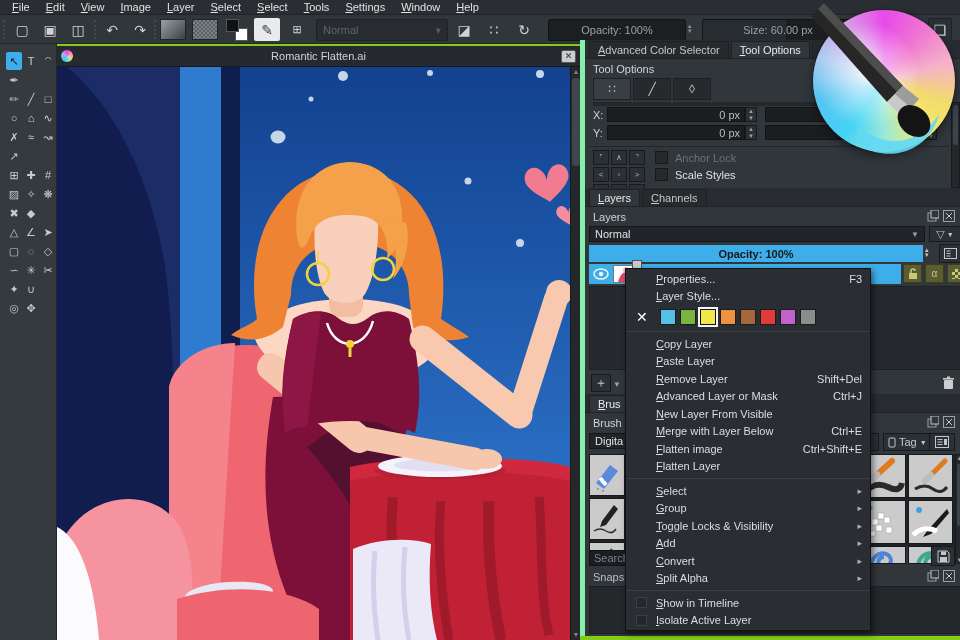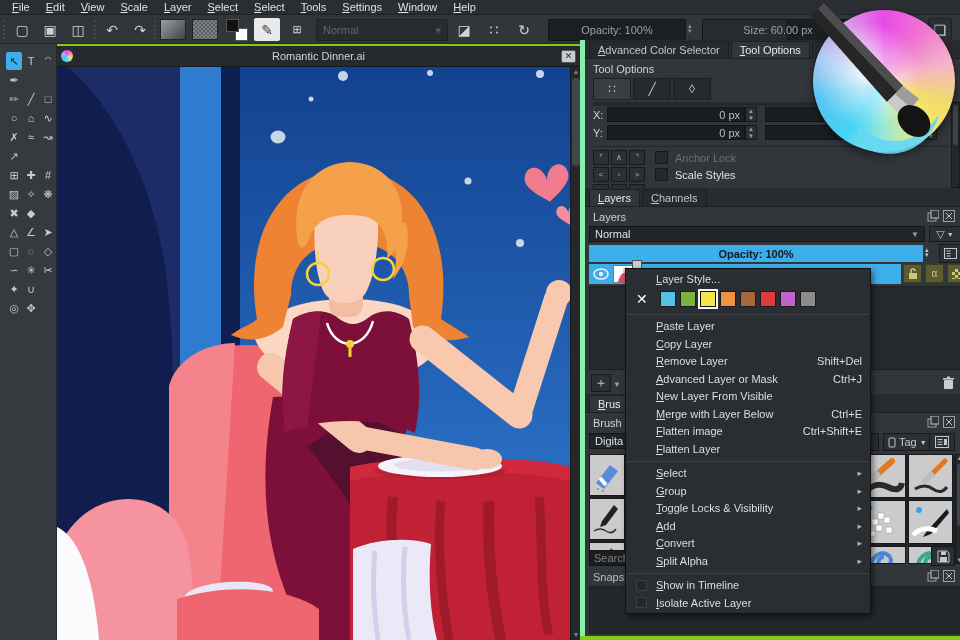--- a/index.html
+++ b/index.html
@@ -113,21 +113,21 @@
 </style>
 </head>
 <body>
 
 <div class="app">
 
   <div class="menubar">
       <span class="mi">File</span>
       <span class="mi">Edit</span>
       <span class="mi">View</span>
-      <span class="mi">Scale</span>
+      <span class="mi">Image</span>
       <span class="mi">Layer</span>
       <span class="mi">Select</span>
       <span class="mi">Select</span>
       <span class="mi">Tools</span>
       <span class="mi">Settings</span>
       <span class="mi">Window</span>
       <span class="mi">Help</span>
     </div>
 
   <div class="toolbar">
@@ -234,21 +234,21 @@
       </div>
       <div class="tool-row">
         <div class="tool">◎</div>
         <div class="tool">✥</div>
       </div>
     </div>
 
   <div class="canvas-win">
     <div class="canvas-title">
       <span class="mini-logo"></span>
-      <span class="ttl">Romantic Dinner.ai</span>
+      <span class="ttl">Romantic Flatten.ai</span>
       <span class="close-box">✕</span>
     </div>
 
     <div class="canvas-area">
       <svg width="513" height="573" viewBox="0 0 513 573">
         <defs>
           <linearGradient id="sky" x1="0" y1="0" x2="0" y2="1">
             <stop offset="0" stop-color="#12418f"></stop>
               <stop offset="1" stop-color="#3380d8"></stop>
           </linearGradient>
@@ -620,41 +620,46 @@
           <rect x="0.5" y="0.5" width="11" height="11" fill="none" stroke="#9aa0a5"></rect>
           <path d="M3,3 L9,9 M9,3 L3,9" stroke="#c3c7ca"></path>
         </svg>
     </div>
     <div class="empty-list" style="left:4px;top:546px;width:372px;height:48px;background:#24282b"></div>
   </div>
 
   <div class="ctx" id="ctx-menu">
       <div class="cm-item">
         <span class="gutter"></span>
+        <span class="cm-label">Properties...</span>
+        <span class="cm-shortcut">F3</span>
+      </div>
+      <div class="cm-item">
+        <span class="gutter"></span>
         <span class="cm-label">Layer Style...</span>
       </div>
       <div class="cm-swatches">
         <span class="cm-x">✕</span>
         <span class="sw" style="background: rgb(86, 193, 232);"></span>
         <span class="sw" style="background: rgb(121, 180, 62);"></span>
         <span class="sw sel" style="background: rgb(241, 231, 75);"></span>
         <span class="sw" style="background: rgb(240, 146, 61);"></span>
         <span class="sw" style="background: rgb(165, 104, 59);"></span>
         <span class="sw" style="background: rgb(224, 58, 58);"></span>
         <span class="sw" style="background: rgb(194, 99, 204);"></span>
         <span class="sw" style="background: rgb(140, 140, 140);"></span>
       </div>
       <div class="cm-sep"></div>
       <div class="cm-item">
         <span class="gutter"></span>
+        <span class="cm-label">Copy Layer</span>
+      </div>
+      <div class="cm-item">
+        <span class="gutter"></span>
         <span class="cm-label">Paste Layer</span>
-      </div>
-      <div class="cm-item">
-        <span class="gutter"></span>
-        <span class="cm-label">Copy Layer</span>
       </div>
       <div class="cm-item">
         <span class="gutter"></span>
         <span class="cm-label">Remove Layer</span>
         <span class="cm-shortcut">Shift+Del</span>
       </div>
       <div class="cm-item">
         <span class="gutter"></span>
         <span class="cm-label">Advanced Layer or Mask</span>
         <span class="cm-shortcut">Ctrl+J</span>

